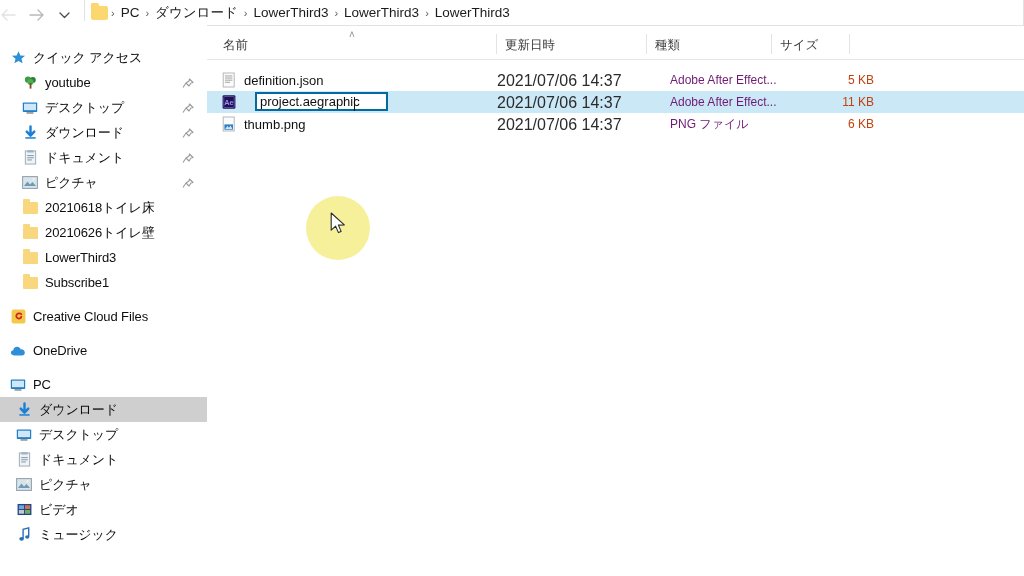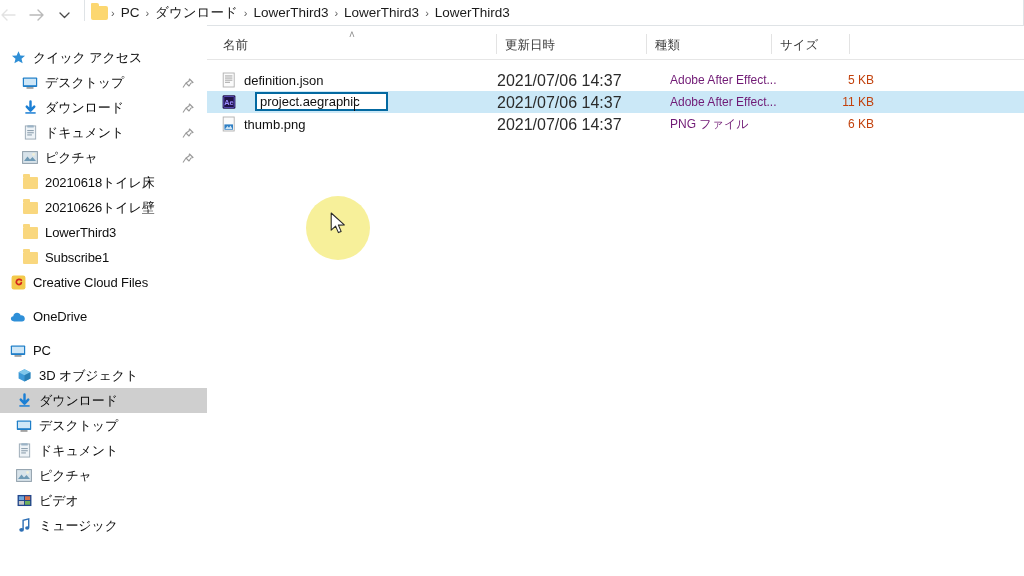--- a/index.html
+++ b/index.html
@@ -266,20 +266,36 @@
 
     <div class="navitem ind1" style="margin-top:24px">
       <span class="ico">
         <svg width="15" height="15" viewBox="0 0 16 16">
             <path d="M8 1.2 L10 5.8 L15 6.2 L11.2 9.4 L12.4 14.2 L8 11.6 L3.6 14.2 L4.8 9.4 L1 6.2 L6 5.8 Z" fill="#2f8fd6"></path>
           </svg>
       </span>
       <span class="lbl">クイック アクセス</span>
     </div>
 
+    <div class="navitem ind2">
+      <span class="ico">
+        <svg width="15" height="15" viewBox="0 0 16 16">
+          <circle cx="5.3" cy="5" r="3.3" fill="#3f9b46"></circle>
+          <circle cx="10.5" cy="5.2" r="3.1" fill="#2e7d33"></circle>
+          <circle cx="8" cy="7.4" r="3.2" fill="#4caf50"></circle>
+          <rect x="7.1" y="8.5" width="1.9" height="6" fill="#7a4a20"></rect>
+        </svg>
+      </span>
+      <span class="lbl">youtube</span>
+      <span class="pin">
+        <svg width="12" height="12" viewBox="0 0 12 12">
+            <path d="M7.5 1 L11 4.5 L9 5 L7 8 L4 5 L7 3 Z M4 5 L1 9.5" fill="none" stroke="#9a9a9a" stroke-width="1.1" stroke-linejoin="round"></path>
+          </svg>
+      </span>
+    </div>
 
     <div class="navitem ind2">
       <span class="ico">
         <svg width="16" height="14" viewBox="0 0 16 14">
             <rect x="0.8" y="1.5" width="14.4" height="9.5" rx="0.8" fill="#1e7ec8"></rect>
             <rect x="2" y="2.7" width="12" height="6.5" fill="#cfe7f7"></rect>
             <rect x="4.5" y="11.3" width="7" height="1.3" fill="#7a7a7a"></rect>
           </svg>
       </span>
       <span class="lbl">デスクトップ</span>
@@ -357,21 +373,21 @@
         </span>
       <span class="lbl">LowerThird3</span>
     </div>
     <div class="navitem ind2">
       <span class="ico">
           <span class="folder-ico"></span>
         </span>
       <span class="lbl">Subscribe1</span>
     </div>
 
-    <div class="navitem ind1" style="">
+    <div class="navitem ind1" style="margin-top:9px">
       <span class="ico">
         <svg width="15" height="15" viewBox="0 0 16 16">
             <rect x="0.6" y="0.6" width="14.8" height="14.8" rx="2.4" fill="#f3c94a"></rect>
             <path d="M11 5.5 C9.5 4 6.5 4.6 5.8 6.6 C5.2 8.4 6.6 10.2 8.4 10.2 C9.8 10.2 10.8 9.4 11 8.2" fill="none" stroke="#d4261e" stroke-width="1.9" stroke-linecap="round"></path>
           </svg>
       </span>
       <span class="lbl">Creative Cloud Files</span>
     </div>
 
     <div class="navitem ind1" style="margin-top:9px">
@@ -387,30 +403,20 @@
       <span class="ico">
         <svg width="16" height="14" viewBox="0 0 16 14">
             <rect x="0.8" y="1.5" width="14.4" height="9.5" rx="0.8" fill="#1e7ec8"></rect>
             <rect x="2" y="2.7" width="12" height="6.5" fill="#cfe7f7"></rect>
             <rect x="4.5" y="11.3" width="7" height="1.3" fill="#7a7a7a"></rect>
           </svg>
       </span>
       <span class="lbl">PC</span>
     </div>
 
-    <div class="navitem ind3">
-      <span class="ico">
-        <svg width="15" height="15" viewBox="0 0 16 16">
-            <path d="M8 1.3 L14.3 4.4 L14.3 11.2 L8 14.4 L1.7 11.2 L1.7 4.4 Z" fill="#3d9ad8"></path>
-            <path d="M8 1.3 L14.3 4.4 L8 7.6 L1.7 4.4 Z" fill="#7fc6ea"></path>
-            <path d="M8 7.6 L14.3 4.4 L14.3 11.2 L8 14.4 Z" fill="#2a7fb5"></path>
-          </svg>
-      </span>
-      <span class="lbl">3D オブジェクト</span>
-    </div>
 
     <div class="navitem ind3 sel">
       <span class="ico">
         <svg width="15" height="15" viewBox="0 0 16 16">
             <path d="M8 1.5 L8 9 M4 7 L8 11.4 L12 7" fill="none" stroke="#1b7fd4" stroke-width="2.6" stroke-linecap="round" stroke-linejoin="round"></path>
             <rect x="2.5" y="13" width="11" height="1.6" fill="#1b7fd4"></rect>
           </svg>
       </span>
       <span class="lbl">ダウンロード</span>
     </div>

